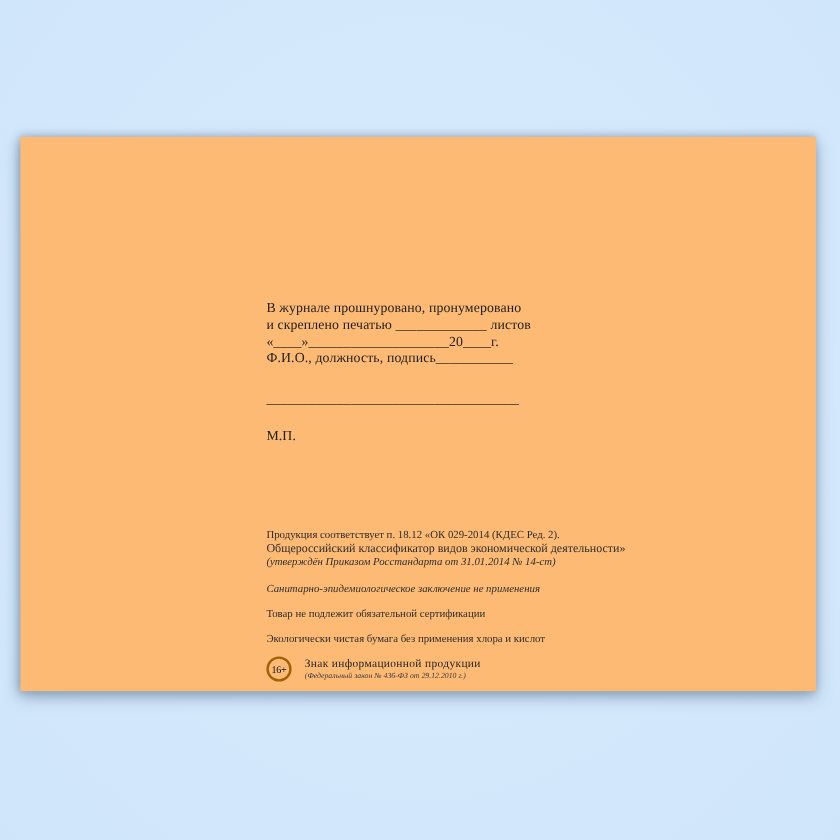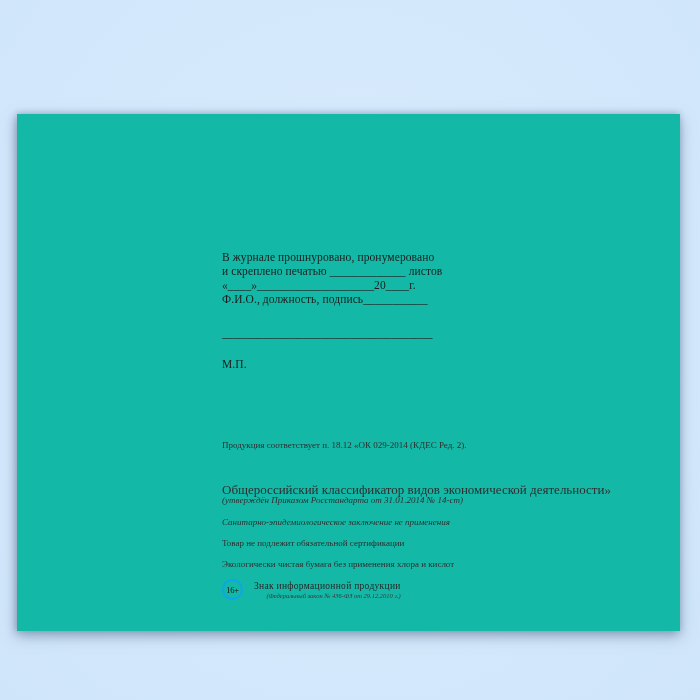--- a/index.html
+++ b/index.html
@@ -7,22 +7,22 @@
   body {
     font-family: "Liberation Serif", "DejaVu Serif", serif;
     background: radial-gradient(ellipse at 50% 45%, #d9ecfd 0%, #d2e7fb 75%, #cfe5fa 100%);
     position: relative;
     overflow: hidden;
   }
   .scene { position: absolute; inset: 0; }
   .page {
     position: absolute;
     left: 17px; top: 114px;
-    width: 663px; height: 517px;
-    background: #14b8a6;
+    width: 663px; height: 462px;
+    background: #fdba74;
     box-shadow: 0 5px 13px rgba(96, 120, 150, 0.55), -2px 2px 7px rgba(96, 120, 150, 0.30), 0 -2px 5px rgba(96,120,150,0.22);
   }
   
   .cert-block {
     position: absolute;
     left: 205px; top: 136px;
     width: 212px;
     font-size: 11.5px;
     line-height: 14px;
     color: #1d1d1d;
@@ -37,43 +37,43 @@
   }
   
   .info-block {
     position: absolute;
     left: 205px; top: 326px;
     width: 260px;
     color: #2e2e2e;
     white-space: nowrap;
   }
   .info-line { font-size: 9px; line-height: 11.5px; }
-  .info-line.small { font-size: 13px; margin-top: 32px; }
+  .info-line.small { font-size: 10px; }
   .info-line.italic { font-style: italic; }
   .info-line.spaced { margin-top: 9px; }
   .info-line.spaced-lg { margin-top: 10px; }
   .badge-row {
     margin-top: 9px;
     display: flex;
     align-items: flex-start;
   }
   .age-badge {
     width: 21px; height: 21px;
-    border: 2px solid #0ea5e9;
+    border: 2px solid #a16207;
     border-radius: 50%;
     display: flex;
     align-items: center;
     justify-content: center;
     font-weight: normal;
     font-size: 8.5px;
     color: #141414;
     flex: 0 0 auto;
     letter-spacing: -0.3px;
   }
-  .badge-text { margin-left: 11px; padding-top: 2px; text-align: right; }
+  .badge-text { margin-left: 11px; padding-top: 2px; }
   .badge-title {
     font-size: 9.5px;
     line-height: 11px;
     letter-spacing: 0.3px;
     color: #262626;
   }
   .badge-law {
     font-size: 6.5px;
     line-height: 8px;
     font-style: italic;

